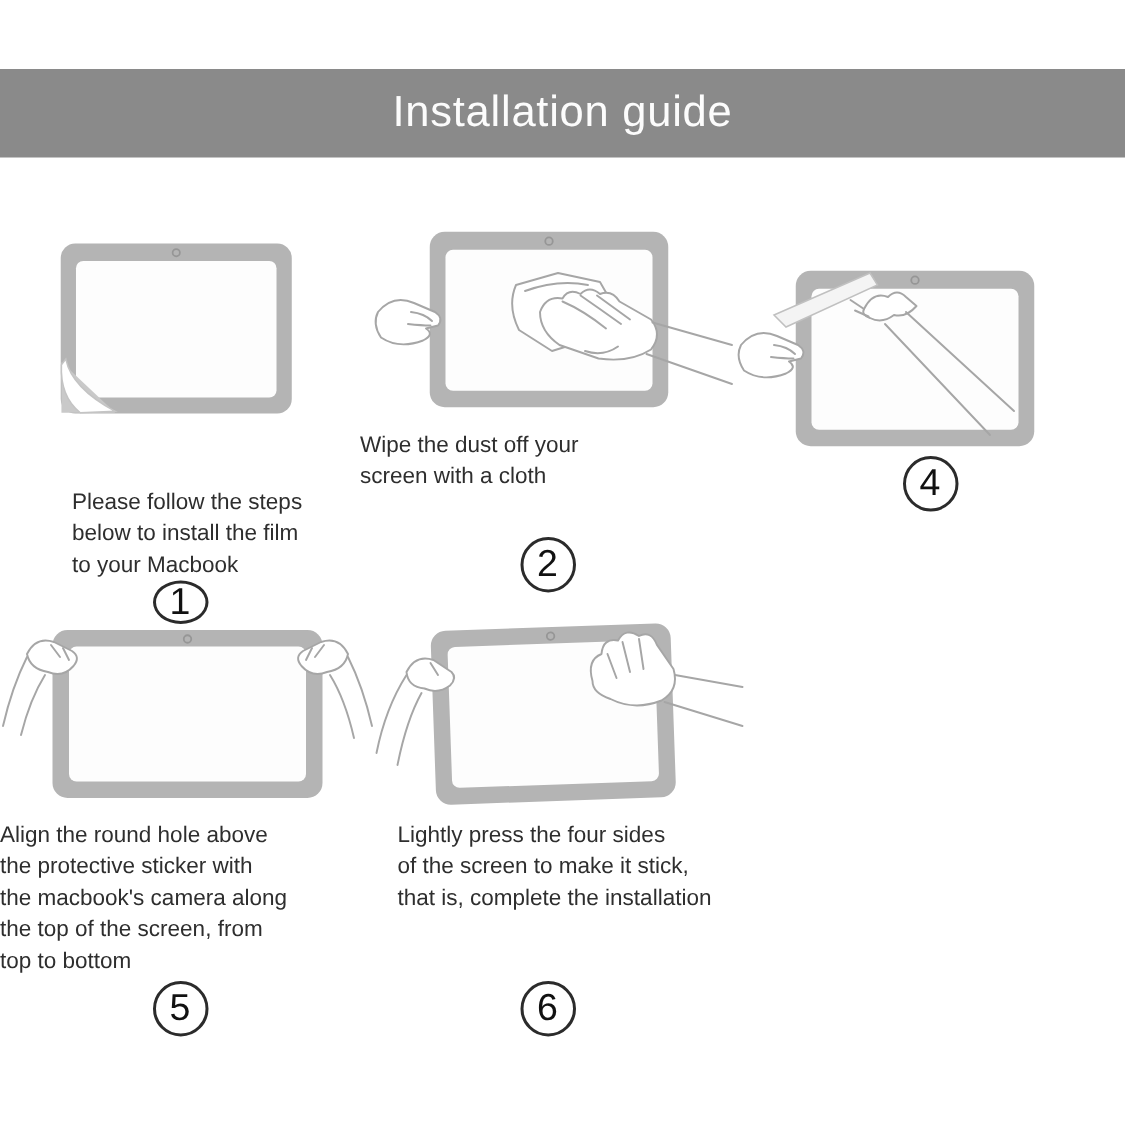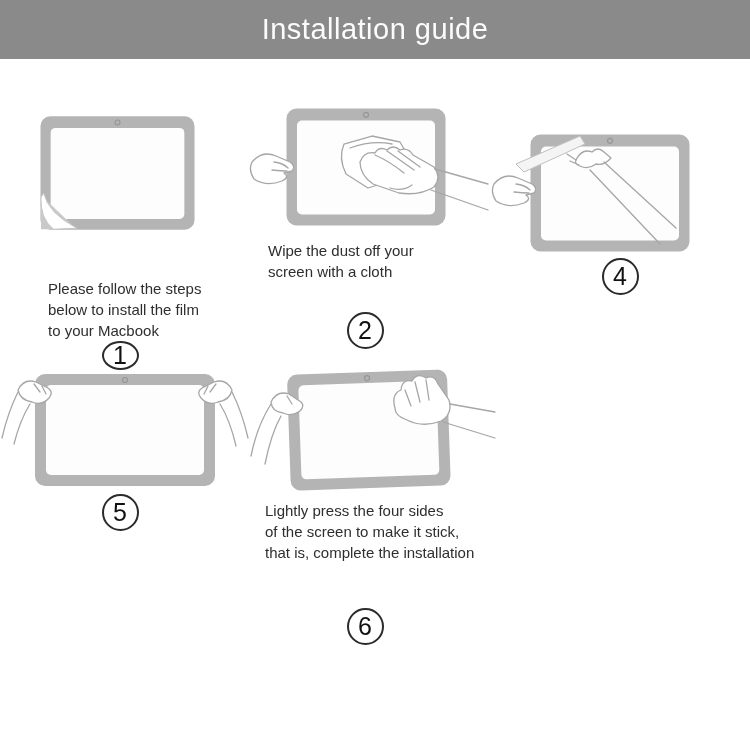--- a/index.html
+++ b/index.html
@@ -1,19 +1,19 @@
 <!DOCTYPE html>
 <html><head>
 <meta charset="utf-8">
 <style>
   * { margin:0; padding:0; box-sizing:border-box; }
   html,body { width:750px; height:750px; background:#ffffff;
     font-family:"Liberation Sans", sans-serif; overflow:hidden; }
 
-  .banner { height:59px; background:#8a8a8a;
+  .banner { margin-top:46px; height:59px; background:#8a8a8a;
     display:flex; align-items:center; justify-content:center; }
   .banner h1 { color:#fcfcfc; font-size:29px; font-weight:400; letter-spacing:.5px; }
 
   .steps { display:grid; grid-template-columns:240px 250px 260px;
     grid-template-rows:236px auto; padding-top:55px; }
 
   .step { display:flex; flex-direction:column; align-items:flex-start; }
   .art { display:flex; align-items:flex-end; overflow:visible; }
   .art svg { display:block; overflow:visible; }
 
@@ -23,21 +23,21 @@
   .row2 .caption { margin-top:6px; height:108px; }
 
   .caption { font-size:15px; line-height:21px; color:#2e2e2e; white-space:pre-line; }
 
   .badge { width:37px; height:37px; border:2px solid #2b2b2b; border-radius:50%;
     display:flex; align-items:center; justify-content:center; align-self:center;
     color:#111; font-size:25px; line-height:1; }
 
   
   .c1 .art  { margin-left:40px; } .c1 .caption { margin-left:48px;margin-top:46px; }
-  .c2 .art  { margin-left:8px;  } .c2 .caption { margin-left:28px; }
+  .c2 .art  { margin-left:8px;  } .c2 .caption { }
   .c3 .art  { margin-left:25px; } .c3 .caption { margin-left:25px; }
   .c1.row2 .art { margin-left:0; }
   .c2.row2 .art { margin-left:0; }
   .c3.row2 .art { margin-left:5px; }
   .c1.row2 .caption { margin-left:40px; }
 
   .ink   { stroke:#a6a6a6; stroke-width:1.3; fill:none; stroke-linecap:round; stroke-linejoin:round; }
   .skin  { stroke:#a6a6a6; stroke-width:1.3; fill:#ffffff; stroke-linejoin:round; }
 </style>
 </head>
@@ -134,20 +134,25 @@
             <path class="ink" stroke-width="1.1" d="M42 18 L46 26"></path>
           <path class="ink" d="M18 24 Q8 44 2 70"></path>
             <path class="ink" d="M30 36 Q20 52 14 76"></path>
           <path class="skin" d="M232 22 Q226 10 214 14 L202 20 Q196 24 201 30 Q208 38 218 34 Q230 32 232 22 Z"></path>
           <path class="ink" stroke-width="1.1" d="M216 16 L210 24"></path>
             <path class="ink" stroke-width="1.1" d="M208 18 L204 26"></path>
           <path class="ink" d="M232 24 Q242 44 248 70"></path>
             <path class="ink" d="M220 36 Q230 52 236 78"></path>
         </svg>
       </div>
+      <p class="caption">Align the round hole above
+the protective sticker with
+the macbook's camera along
+the top of the screen, from
+top to bottom</p>
       <div class="badge">
           <span>5</span>
         </div>
     </section>
 
     <section class="step row2 c3">
       <div class="art">
         <svg width="250" height="130" viewBox="0 0 250 130">
           <g transform="rotate(-2 125 70)">
             <rect x="44" y="8" width="160" height="116" rx="10" fill="#b4b4b4"></rect>

